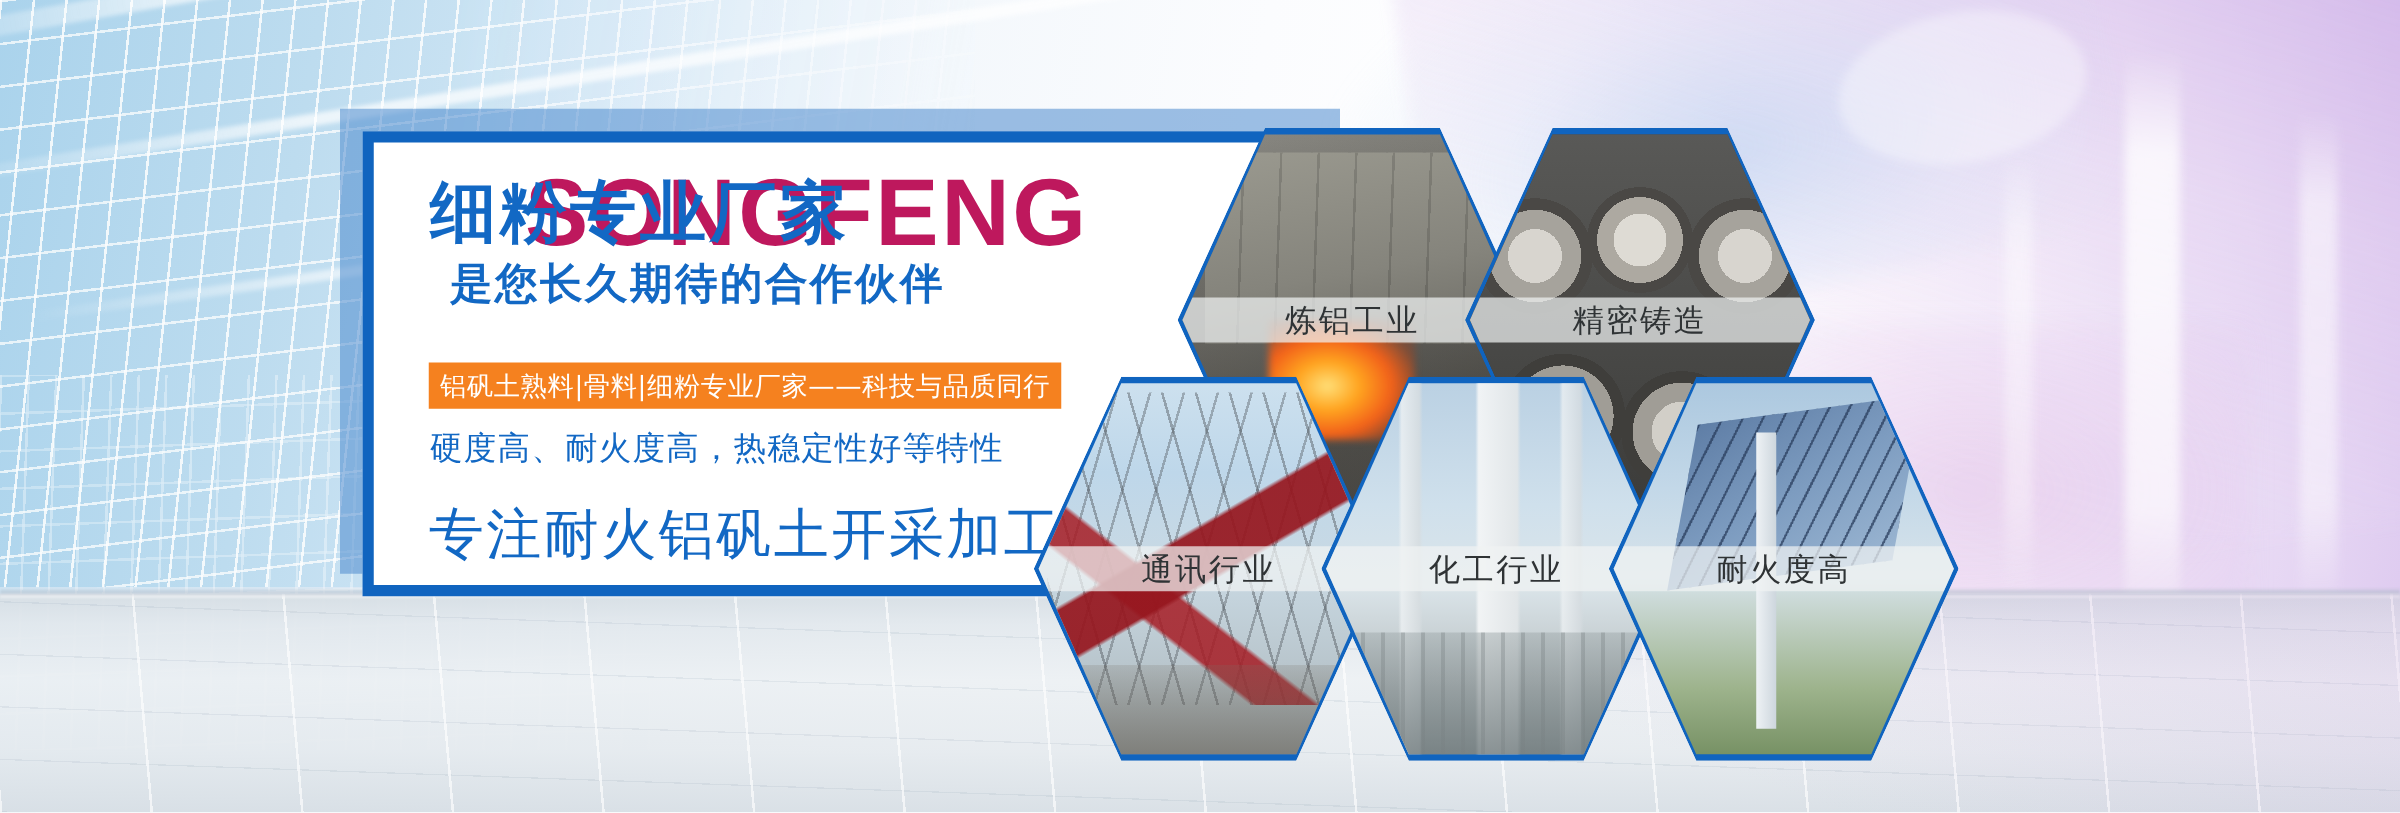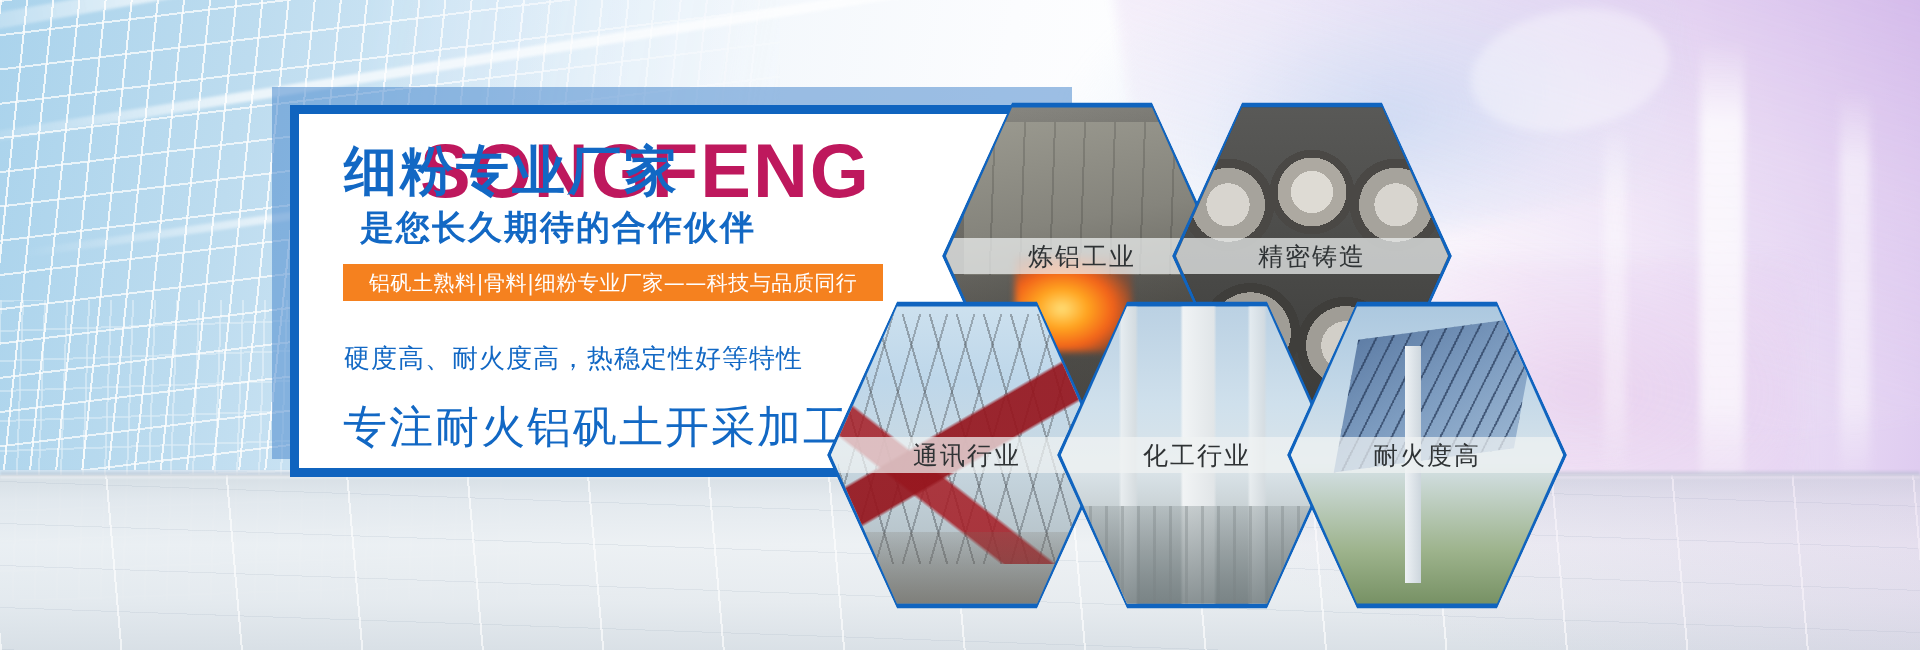--- a/index.html
+++ b/index.html
@@ -193,26 +193,26 @@
     position: absolute; left: 45px; top: 96px;
     font-size: 34px;
     font-weight: bold;
     color: #1268c4;
     letter-spacing: 2px;
     line-height: 1;
     white-space: nowrap;
     margin-left: 16px;
   }
   .tagline-bar {
-    position: absolute; left: 44px; top: 150px;
+    position: absolute; left: 44px; top: 176px;
     height: 37px;
     background: #f5811f;
     display: flex;
     align-items: center;
-    padding: 0 26px;
+    padding: 0 9px;
   }
   .tagline-text {
     font-size: 21px;
     color: #ffffff;
     letter-spacing: 0.5px;
     white-space: nowrap;
     font-family: "DejaVu Sans", sans-serif;
   }
   .feature {
     position: absolute; left: 45px; top: 227px;

